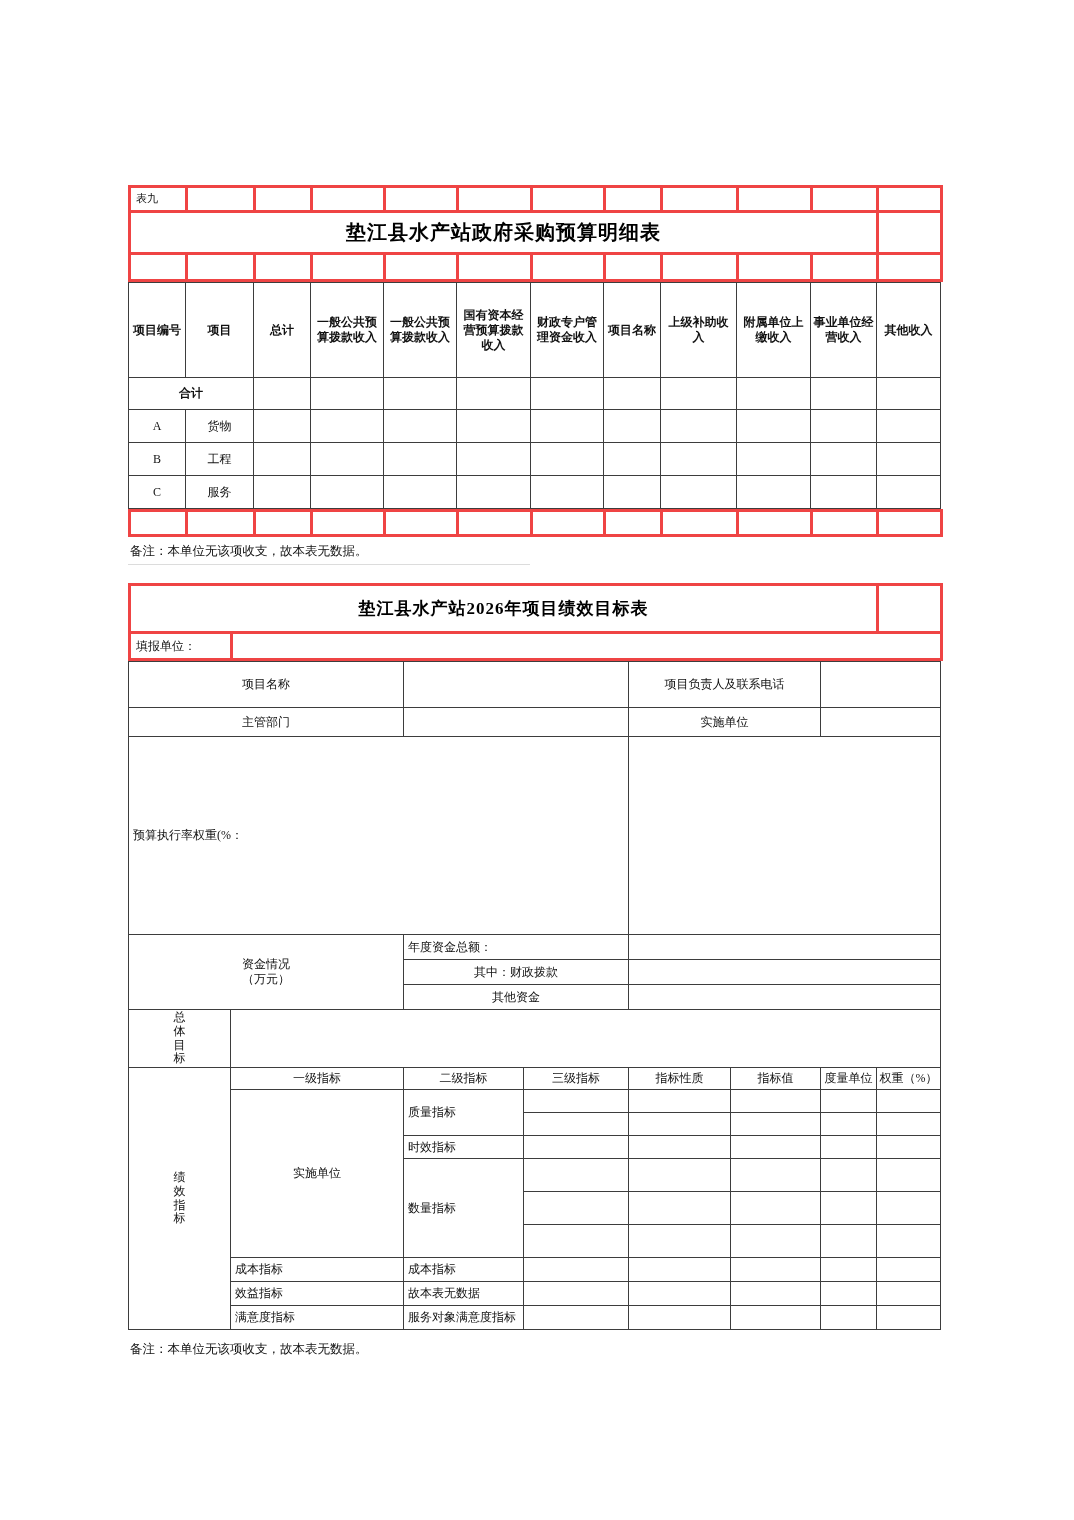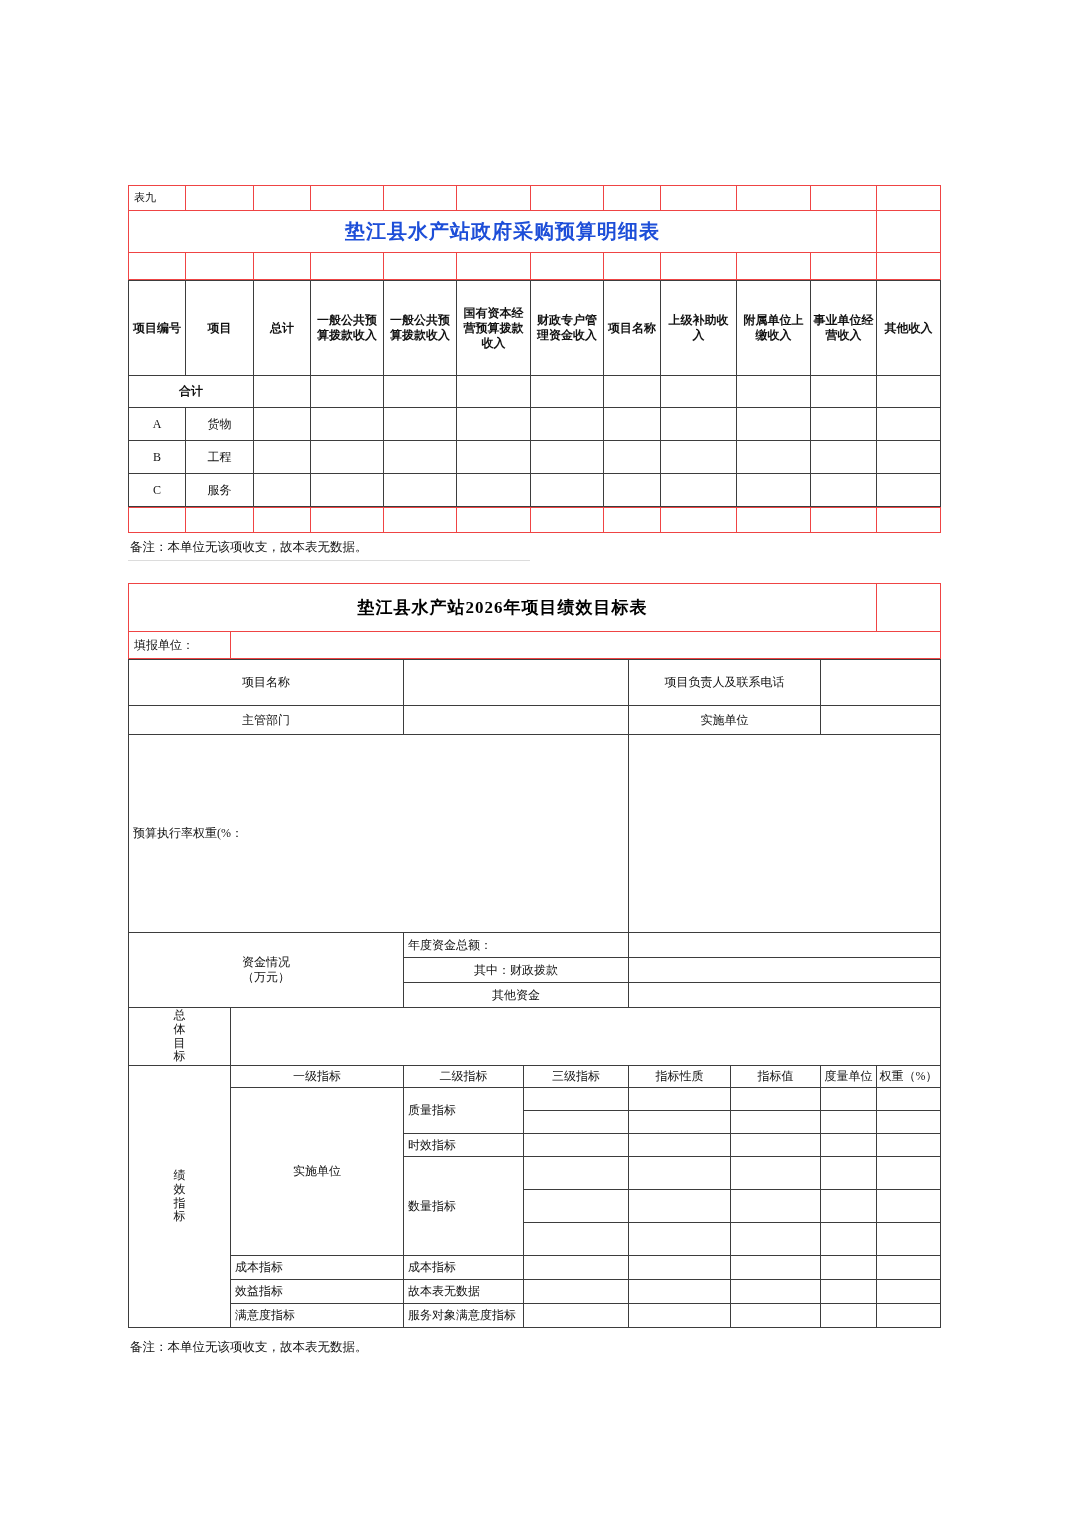--- a/index.html
+++ b/index.html
@@ -4,24 +4,24 @@
 <style>
   * { margin:0; padding:0; box-sizing:border-box; }
   html,body { background:#ffffff; }
   body { font-family:"Liberation Serif","DejaVu Serif",serif; color:#111111; }
   .page { position:relative; width:1074px; height:1520px; background:#ffffff; overflow:hidden; }
   .sec { position:absolute; left:128px; width:812px; }
   .sec-t9 { top:185px; }
   .sec-t10 { top:583px; }
   table { border-collapse:collapse; table-layout:fixed; width:100%; }
   td { font-size:12px; text-align:center; vertical-align:middle; padding:1px 2px; overflow:hidden; word-break:break-all; line-height:1.25; }
-  .light td { border:1px solid #ef4444; }
+  .light td { border:3px solid #ef4444; }
   .dark td { border:1px solid #3d3d3d; }
   .tag-cell { text-align:left !important; font-size:11px !important; padding-left:5px !important; }
-  .title9 { font-size:20px !important; font-weight:bold; letter-spacing:1px; color:#1d4ed8; }
+  .title9 { font-size:20px !important; font-weight:bold; letter-spacing:1px; color:#000000; }
   .title10 { font-size:17px !important; font-weight:bold; letter-spacing:1px; color:#000; }
   .hd { font-weight:bold; }
   .left { text-align:left !important; padding-left:4px !important; }
   .pre { white-space:pre-line; }
   .vlabel { line-height:1.15; }
   .note { margin-top:4px; font-size:12.5px; text-align:left; padding:2px 0 4px 2px; }
   .note-9 { width:402px; border-bottom:1px solid #dcdcdc; }
   .note-10 { margin-top:9px; }
   .fill-cell { text-align:left !important; }
 </style>

